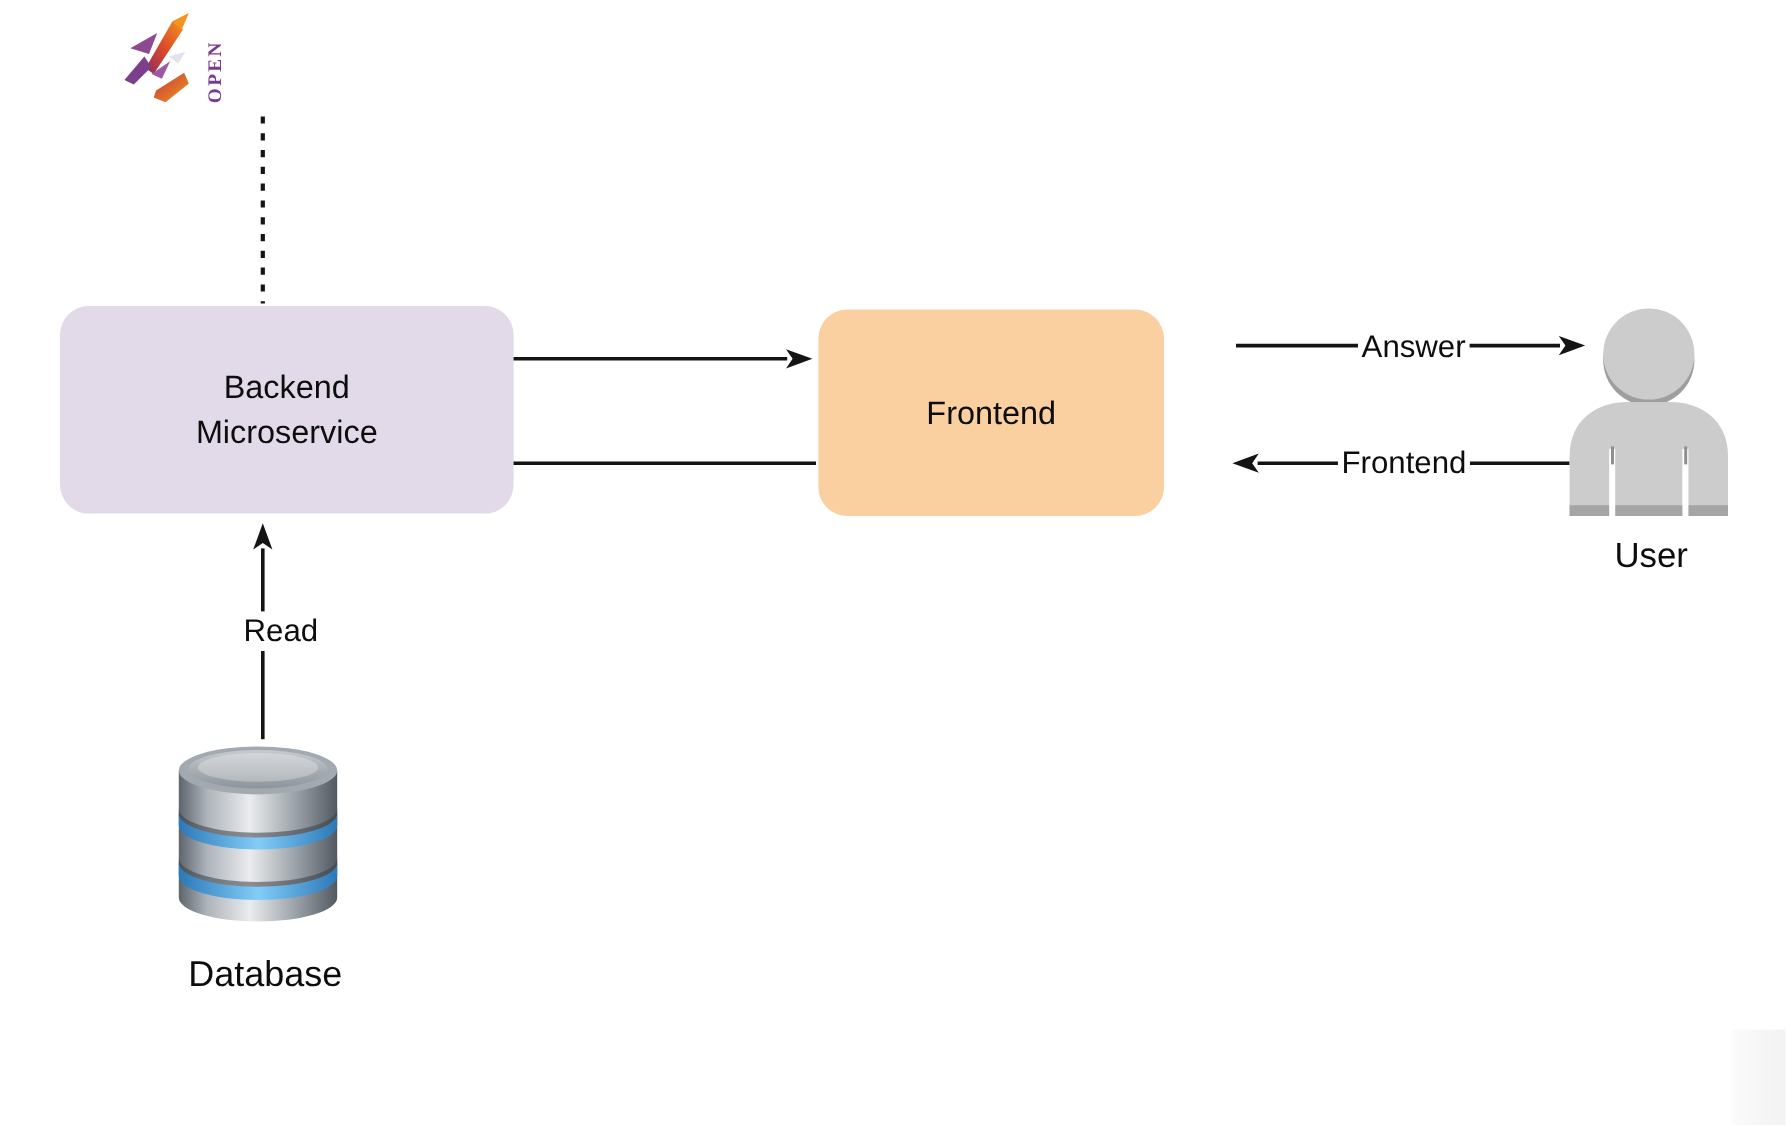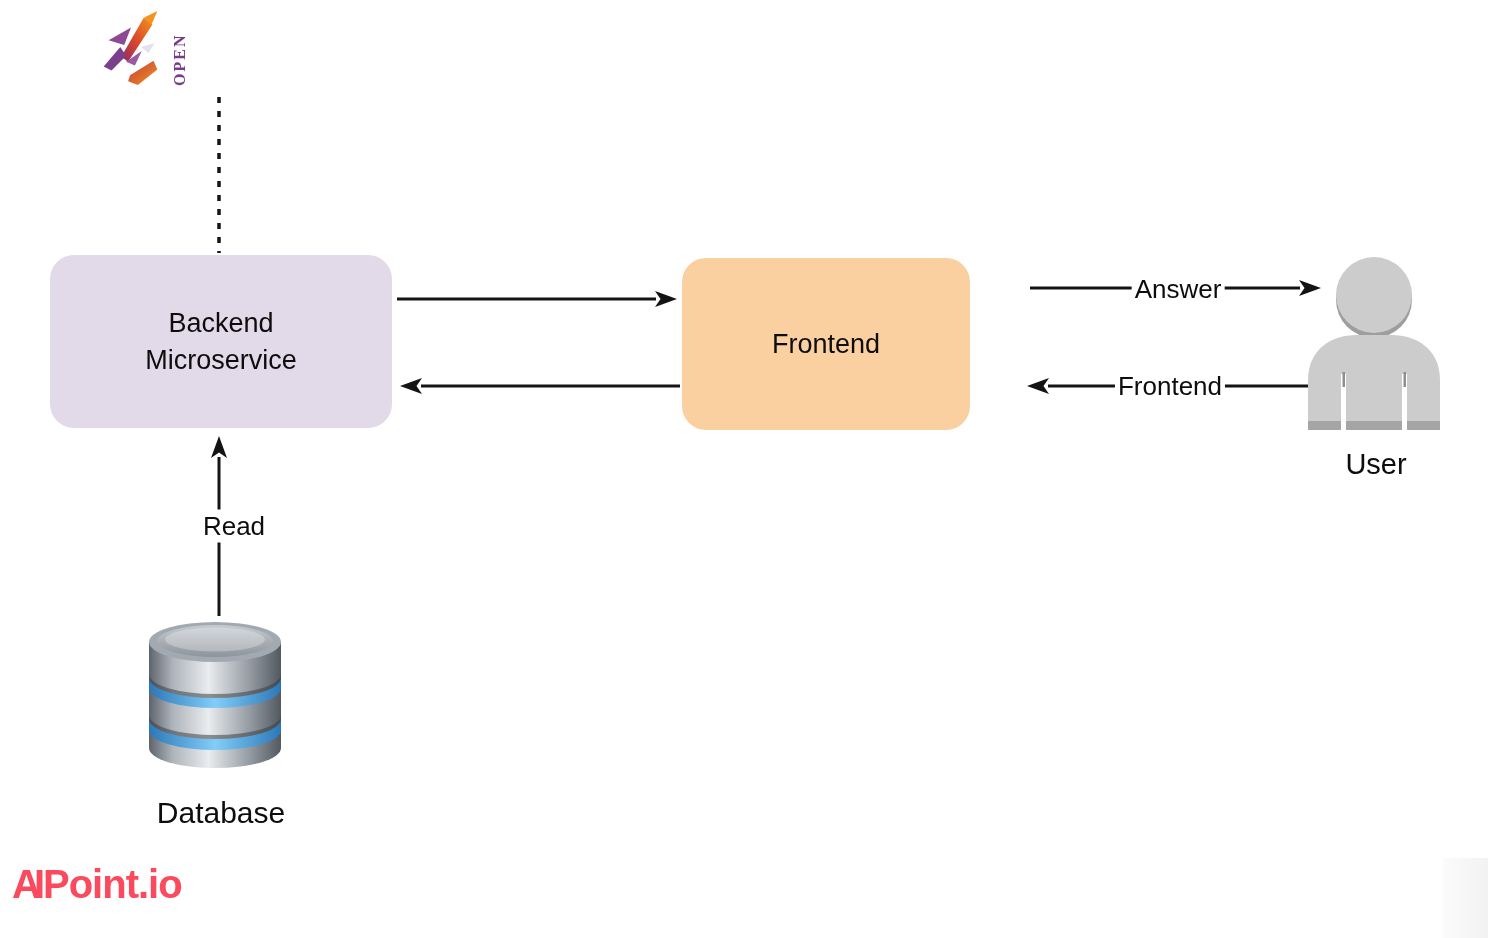--- a/index.html
+++ b/index.html
@@ -17,21 +17,21 @@
   }
   .nlp{font-weight:bold;font-size:76px;line-height:0.82;letter-spacing:-3px;white-space:nowrap;}
   .nlp .tm{font-size:11px;letter-spacing:0;vertical-align:58px;margin-left:3px;font-weight:bold;}
   
   .overlay{position:absolute;left:0;top:0;width:1488px;height:938px;}
   
   .node{
     position:absolute;border-radius:24px;display:flex;align-items:center;justify-content:center;
     font-size:27px;text-align:center;line-height:1.35;color:#0d0d0d;
   }
-  .node-backend{left:50px;top:255px;width:342px;height:173px;}
+  .node-backend{left:50px;top:255px;width:378px;height:173px;}
   .node-backend .lbl{width:210px;}
   .node-frontend{left:682px;top:258px;width:288px;height:172px;}
   
   .edge-label{
     position:absolute;transform:translate(-50%,-50%);background:#ffffff;
     padding:1px 3px;font-size:26px;white-space:nowrap;color:#0d0d0d;
   }
   
   .fig-label{
     position:absolute;transform:translate(-50%,-50%);font-size:29px;color:#0d0d0d;white-space:nowrap;
@@ -138,18 +138,15 @@
     <ellipse cx="72" cy="26" rx="66" ry="20" fill="#a2a9b0"></ellipse>
     <ellipse cx="72" cy="25" rx="58" ry="16" fill="url(#metalTop)"></ellipse>
     <ellipse cx="72" cy="23.5" rx="50" ry="12" fill="#ffffff" opacity="0.28"></ellipse>
   </svg>
   <div class="fig-label" style="left:221px;top:813px;font-size:30px;">Database</div>
 
   <div class="edge-label" style="left:220px;top:526px;margin-left:14px;">Read</div>
   <div class="edge-label" style="left:1178px;top:289px;">Answer</div>
   <div class="edge-label" style="left:1170px;top:386px;">Frontend</div>
 
-  <div class="aipoint" style="color: rgb(251, 74, 93);">
-    <span class="pre">AI</span><span>Point.io</span>
-  </div>
 
   <div class="edge-shade"></div>
 </div>
 
 </body></html>

